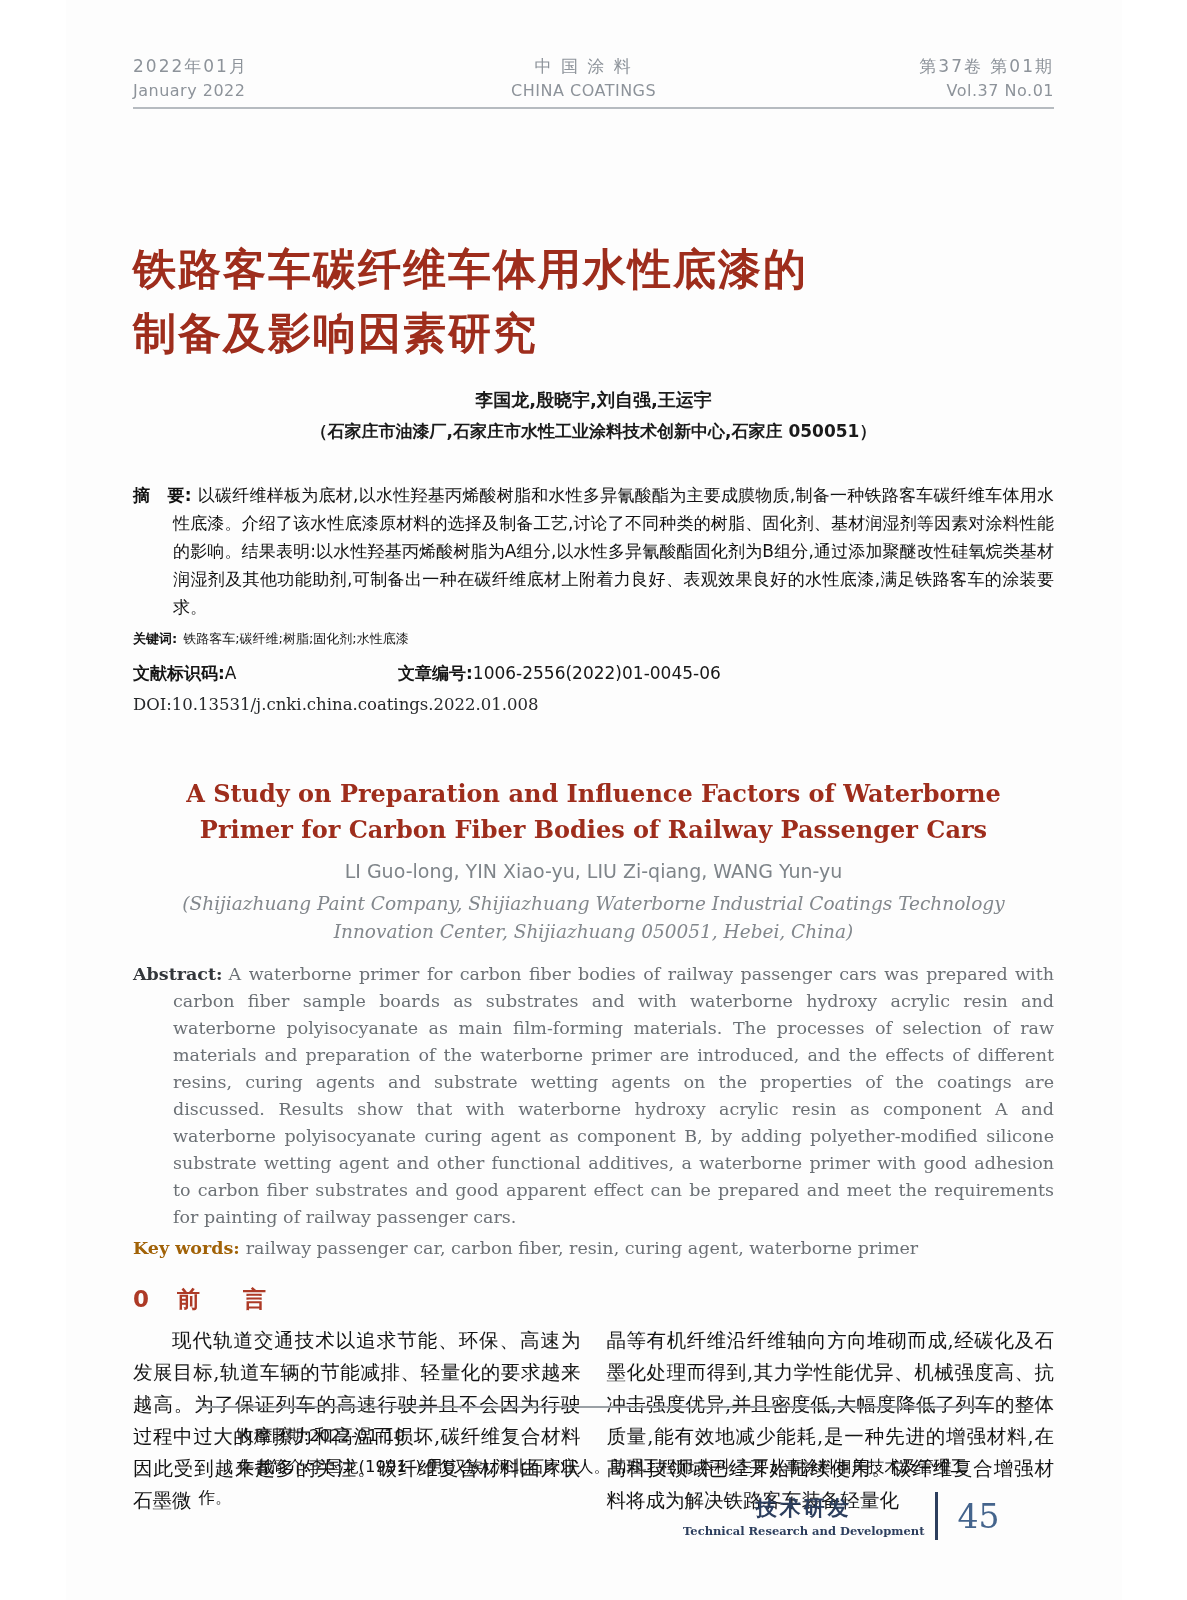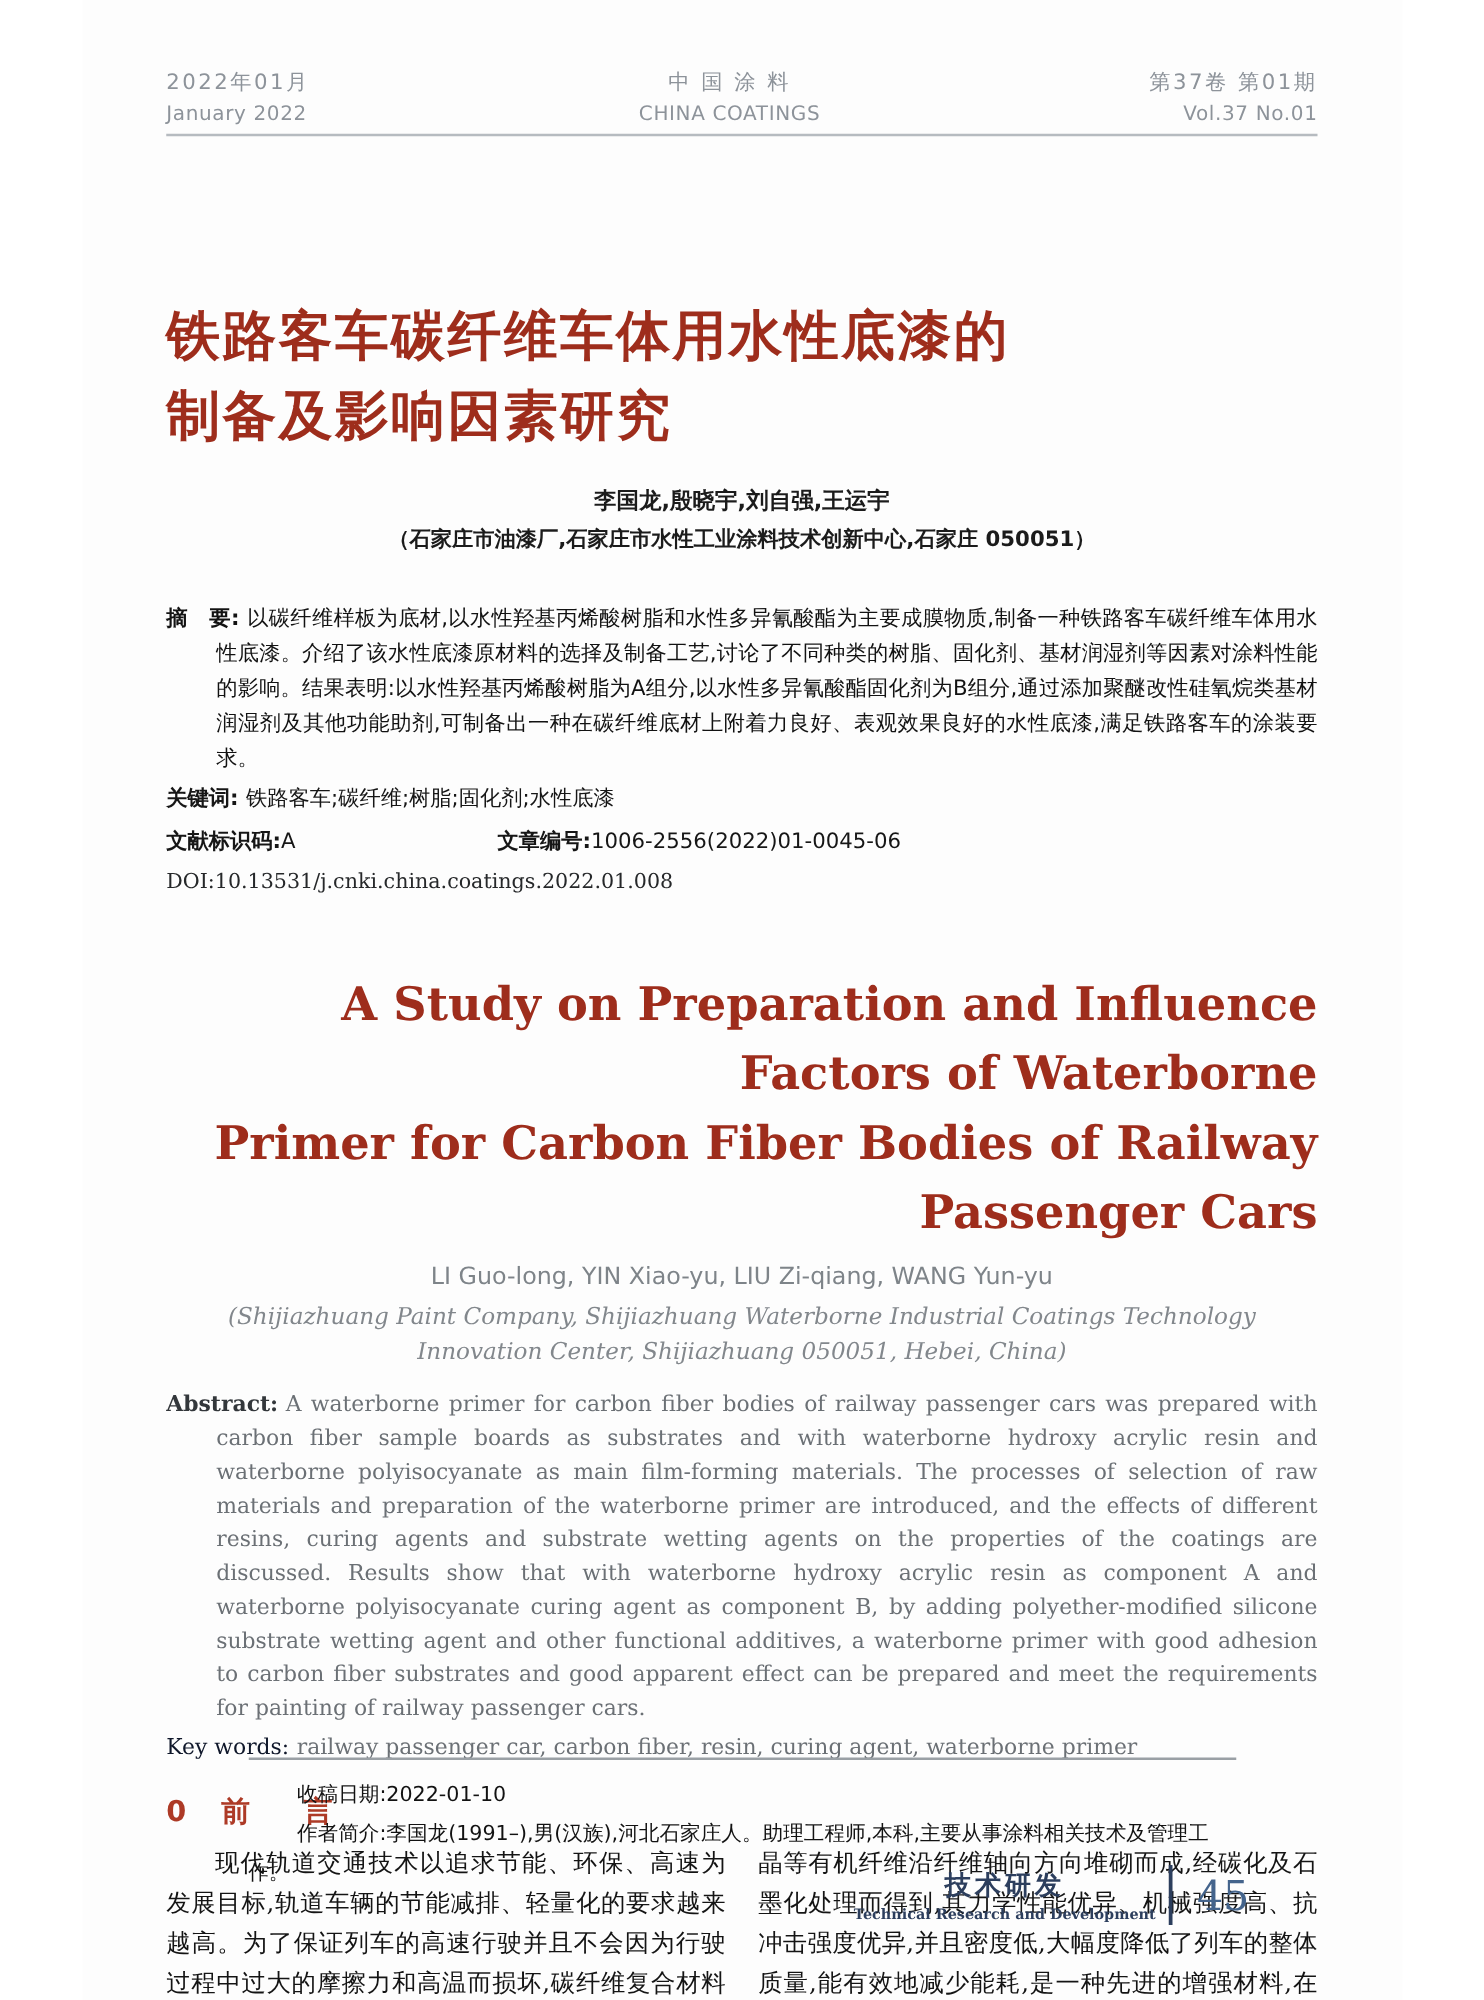--- a/index.html
+++ b/index.html
@@ -36,55 +36,55 @@
   .authors-cn{margin-top:22px;text-align:center;font-size:18px;font-weight:bold;color:#1b1b1b;}
   .affil-cn{margin-top:8px;text-align:center;font-size:17px;font-weight:bold;color:#1b1b1b;}
 
   
   .hang40{padding-left:40px;text-indent:-40px;}
   .abstract-cn{
     margin-top:38px;font-size:17px;line-height:28px;
     text-align:justify;color:#121212;
   }
   .abstract-cn .lbl{font-weight:bold;margin-right:6px;}
-  .keywords-cn{margin-top:4px;font-size:17px;line-height:28px;}
+  .keywords-cn{margin-top:4px;font-size:13px;line-height:28px;}
   .keywords-cn .lbl{font-weight:bold;margin-right:6px;}
 
   .meta-row{display:flex;margin-top:6px;font-size:17px;line-height:28px;}
   .meta-item .lbl{font-weight:bold;}
   .meta-1{flex:0 0 352px;}
   .meta-2{flex:0 0 265px;}
   .meta-3{flex:1;}
   .doi-line{margin-top:8px;font-family:"DejaVu Serif","Liberation Serif",serif;font-size:16.5px;color:#26282a;}
 
   
   .title-en{
-    margin-top:62px;text-align:right;
+    margin-top:62px;text-align:center;
     font-family:"DejaVu Serif","Liberation Serif",serif;
-    color:#9e2d1c;font-weight:bold;font-size:37px;line-height:1.5;
+    color:#9e2d1c;font-weight:bold;font-size:24px;line-height:1.5;
   }
   .authors-en{margin-top:12px;text-align:center;color:#7e8489;font-size:19px;}
   .affil-en{
     margin-top:8px;text-align:center;
     font-family:"DejaVu Serif","Liberation Serif",serif;font-style:italic;
     color:#82878c;font-size:18.5px;line-height:1.5;
   }
 
   
   .abstract-en{
     margin-top:16px;
     font-family:"DejaVu Serif","Liberation Serif",serif;
     font-size:17.5px;line-height:27px;color:#6b7075;text-align:justify;
   }
   .abstract-en .lbl{font-weight:bold;color:#33373b;margin-right:6px;}
   .keywords-en{
     margin-top:4px;font-family:"DejaVu Serif","Liberation Serif",serif;
     font-size:17.5px;line-height:27px;color:#6b7075;
   }
-  .keywords-en .lbl{font-weight:normal;color:#0f172a;margin-right:6px;}
+  .keywords-en .lbl{font-weight:bold;color:#a16207;margin-right:6px;}
 
   
   .sec-heading{
     margin-top:22px;color:#ad3a26;font-weight:bold;font-size:23px;
   }
   .sec-heading .num{margin-right:28px;}
   .sec-heading .ttl{letter-spacing:10px;}
 
   .columns{display:flex;gap:26px;margin-top:10px;}
   .col{flex:1;font-family:"DejaVu Serif","Liberation Serif",serif;

